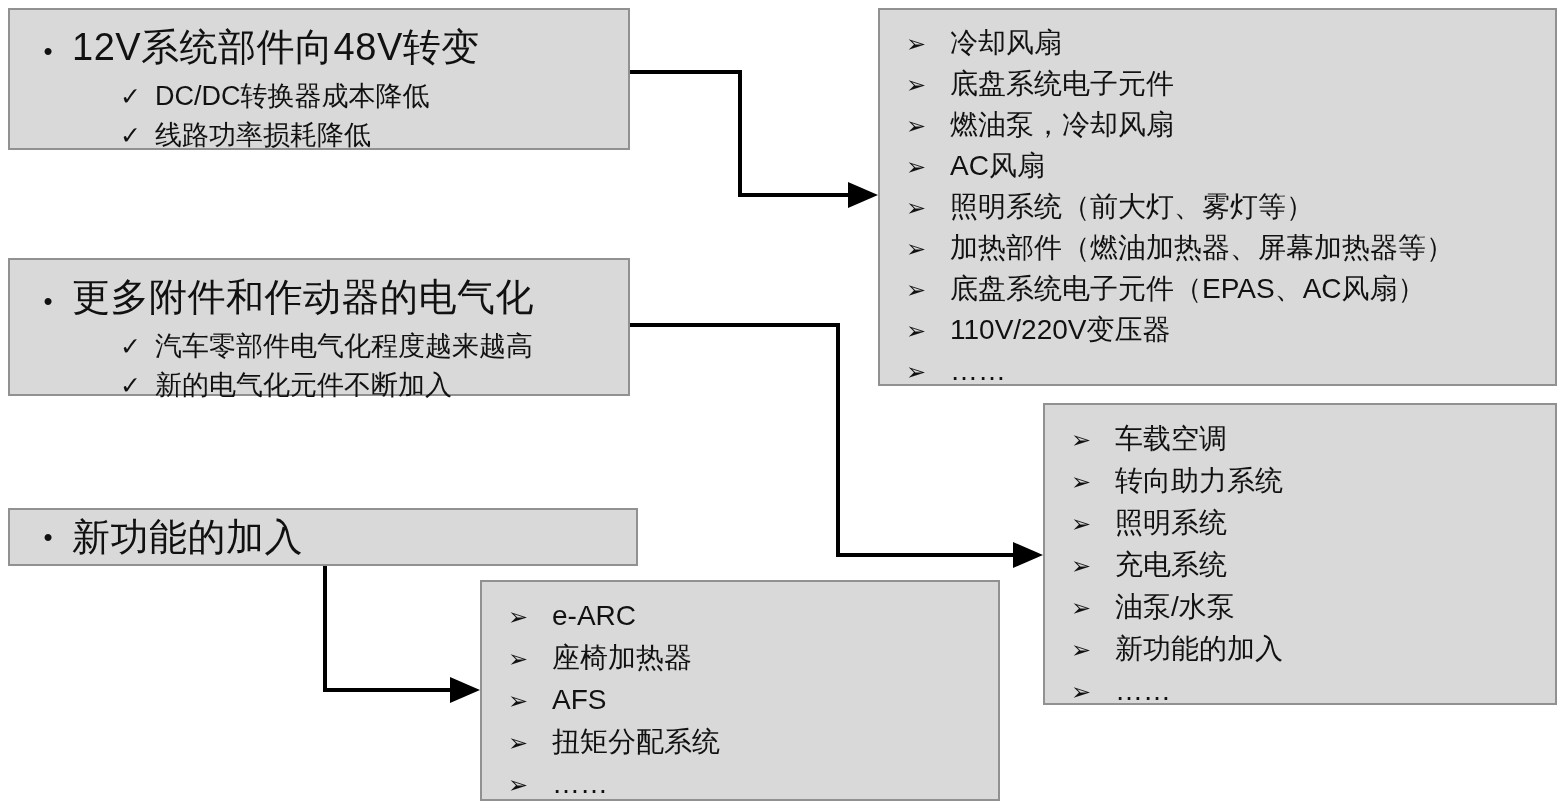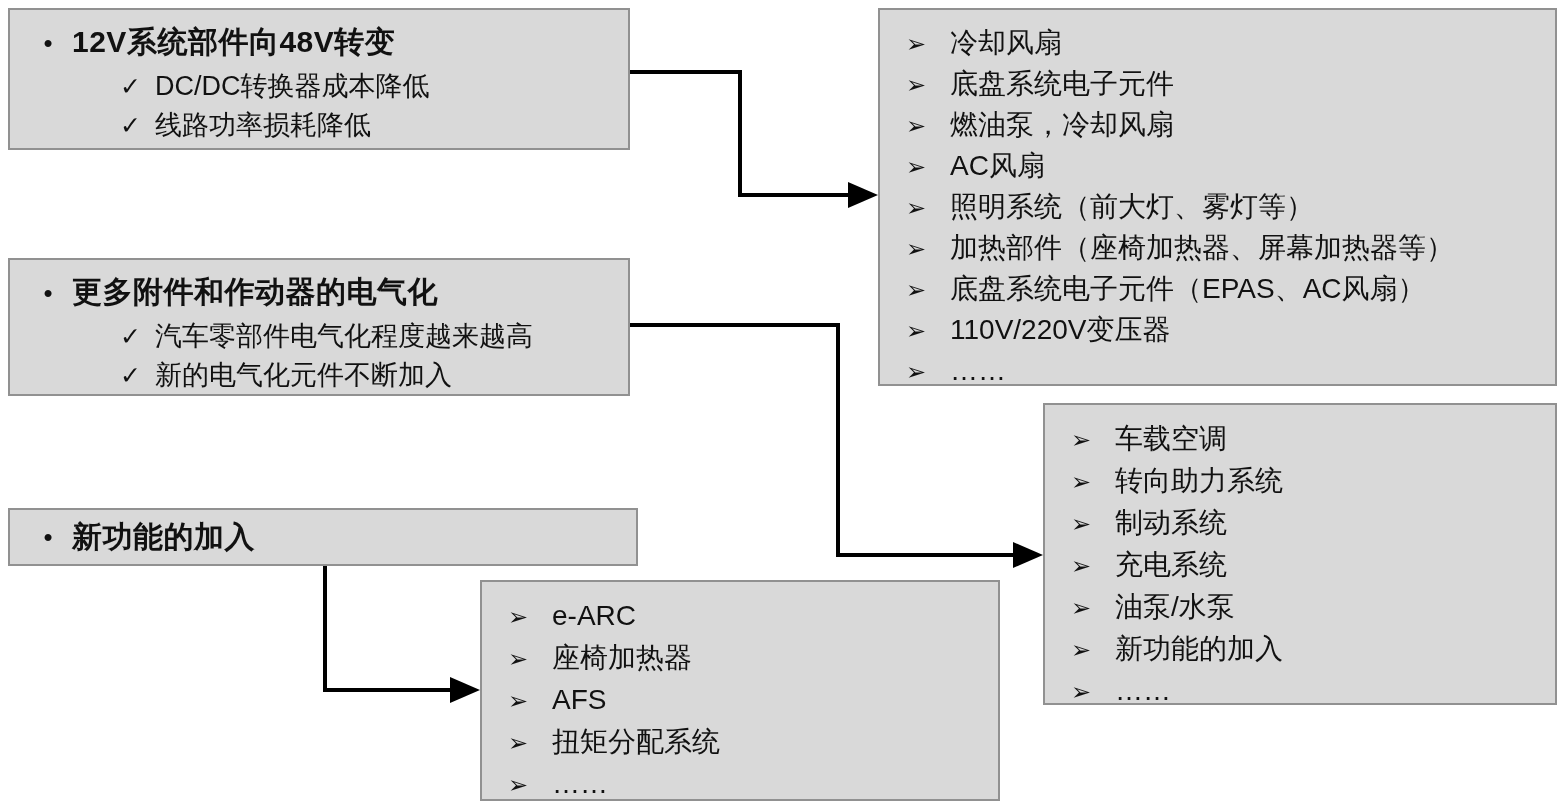--- a/index.html
+++ b/index.html
@@ -23,22 +23,22 @@
   
   .topic-box { padding: 12px 10px 0 14px; }
   .title-row { display: flex; align-items: baseline; }
   .bullet {
     width: 48px;
     text-align: center;
     font-size: 26px;
     flex: 0 0 48px;
   }
   .box-title {
-    font-size: 30px;
-    font-weight: bold;
+    font-size: 38px;
+    font-weight: normal;
     letter-spacing: 0.5px;
   }
   .check-row {
     display: flex;
     align-items: baseline;
     margin-left: 96px;
     margin-top: 7px;
     font-size: 27px;
     line-height: 32px;
   }
@@ -129,21 +129,21 @@
     <div class="li">
       <span class="la">➢</span>
       <span>AC风扇</span>
     </div>
     <div class="li">
       <span class="la">➢</span>
       <span>照明系统（前大灯、雾灯等）</span>
     </div>
     <div class="li">
       <span class="la">➢</span>
-      <span>加热部件（座椅加热器、屏幕加热器等）</span>
+      <span>加热部件（燃油加热器、屏幕加热器等）</span>
     </div>
     <div class="li">
       <span class="la">➢</span>
       <span>底盘系统电子元件（EPAS、AC风扇）</span>
     </div>
     <div class="li">
       <span class="la">➢</span>
       <span>110V/220V变压器</span>
     </div>
     <div class="li">
@@ -156,21 +156,21 @@
     <div class="li">
       <span class="la">➢</span>
       <span>车载空调</span>
     </div>
     <div class="li">
       <span class="la">➢</span>
       <span>转向助力系统</span>
     </div>
     <div class="li">
       <span class="la">➢</span>
-      <span>制动系统</span>
+      <span>照明系统</span>
     </div>
     <div class="li">
       <span class="la">➢</span>
       <span>充电系统</span>
     </div>
     <div class="li">
       <span class="la">➢</span>
       <span>油泵/水泵</span>
     </div>
     <div class="li">

